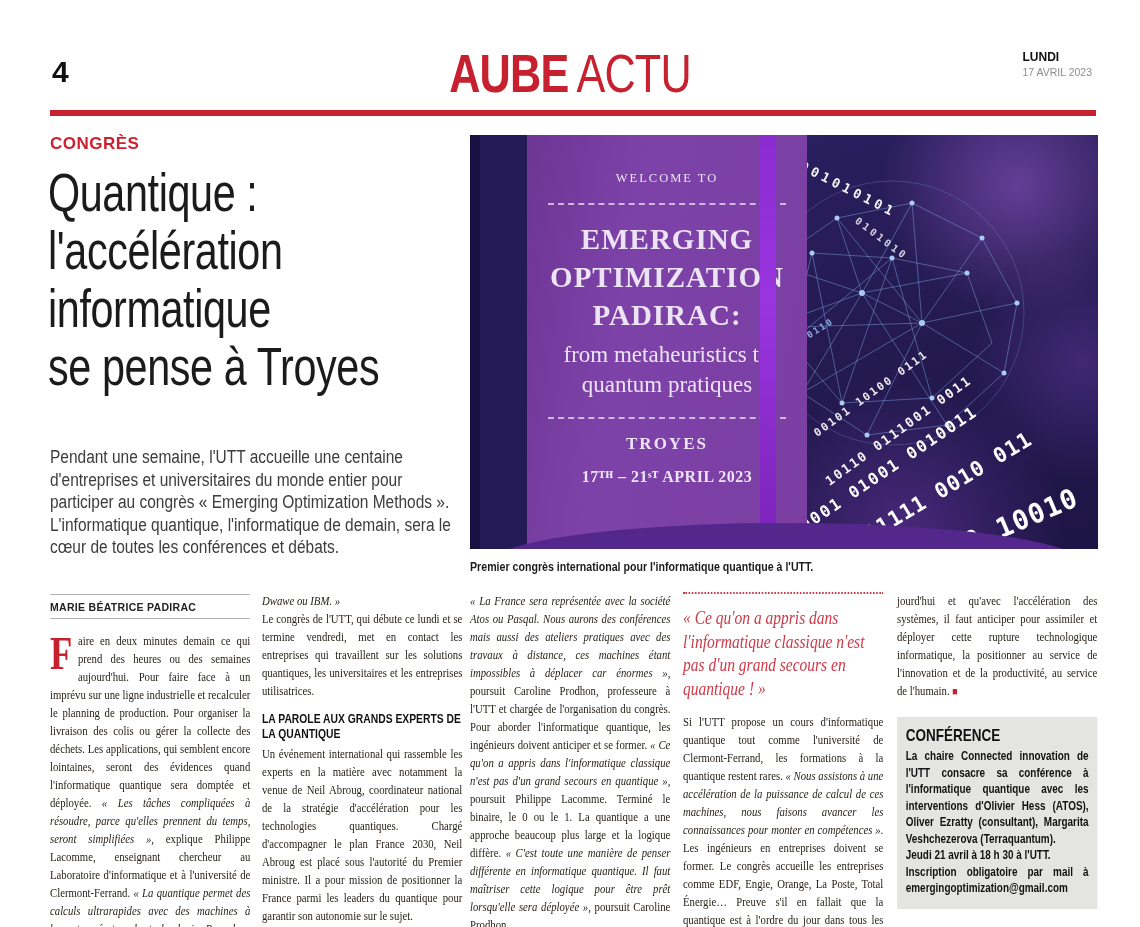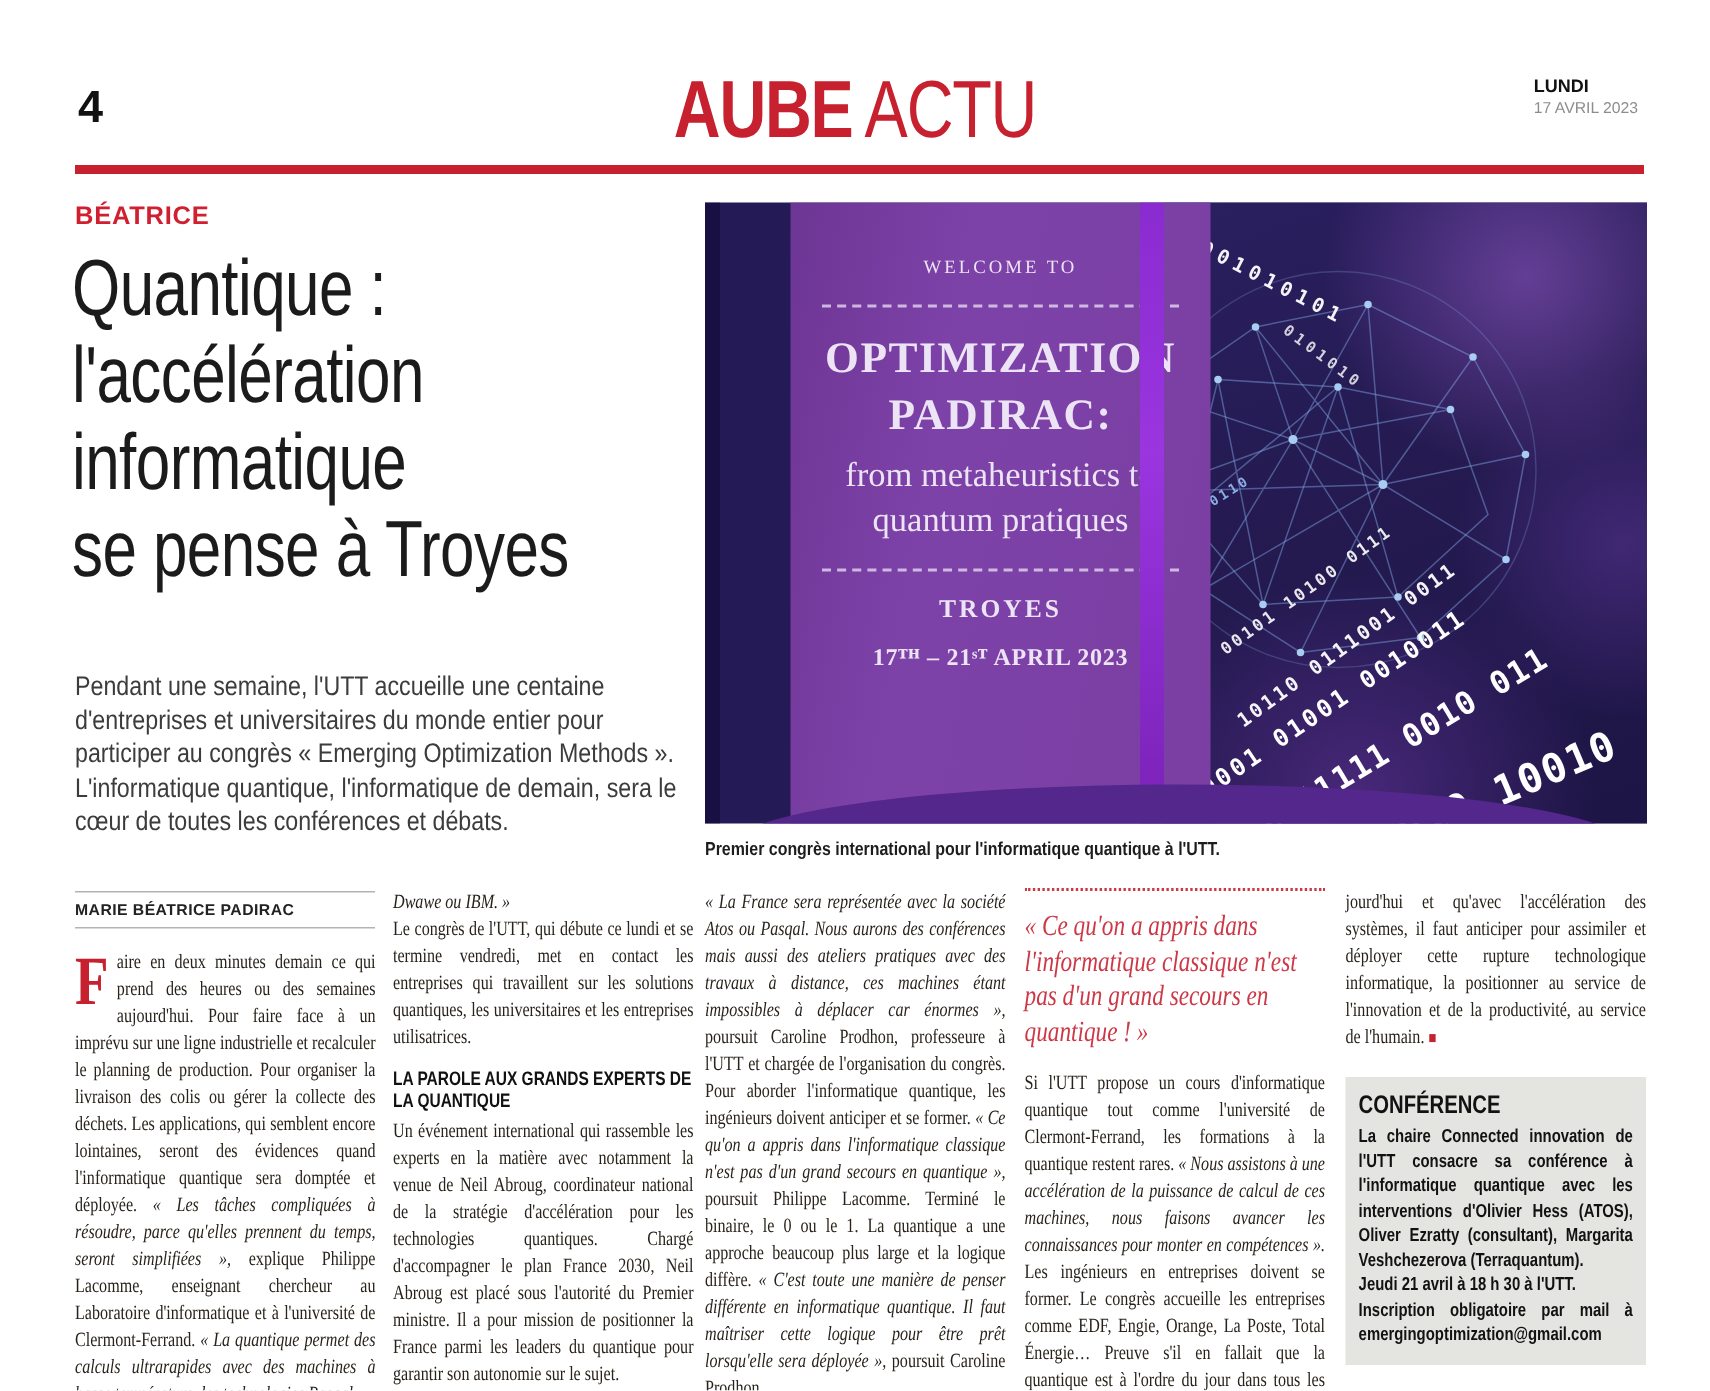--- a/index.html
+++ b/index.html
@@ -112,36 +112,37 @@
     <div class="masthead-inner">
       <span class="masthead-bold">AUBE</span><span class="masthead-light">ACTU</span>
     </div>
   </div>
   <div class="dateline">
     <div class="dateline-day">LUNDI</div>
     <div class="dateline-date">17 AVRIL 2023</div>
   </div>
   <div class="red-rule"></div>
 
-  <div class="kicker">BÉATRICE</div>
+  <div class="kicker">CONGRÈS</div>
   <div class="headline">
     <div>Quantique :</div>
     <div>l'accélération</div>
     <div>informatique</div>
     <div>se pense à Troyes</div>
   </div>
   <div class="standfirst">Pendant une semaine, l'UTT accueille une centaine d'entreprises et universitaires du monde entier pour participer au congrès « Emerging Optimization Methods ». L'informatique quantique, l'informatique de demain, sera le cœur de toutes les conférences et débats.</div>
   <div class="byline">MARIE BÉATRICE PADIRAC</div>
 
   <div class="hero">
     <div class="hero-darkstrip"></div>
     <div class="poster">
       <div class="poster-welcome">WELCOME TO</div>
       <div class="dashed"></div>
       <div class="poster-title">
+        <div>EMERGING</div>
         <div>OPTIMIZATION</div>
         <div>PADIRAC:</div>
       </div>
       <div class="poster-sub">from metaheuristics to quantum pratiques</div>
       <div class="dashed"></div>
       <div class="poster-city">TROYES</div>
       <div class="poster-dates">17ᵀᴴ – 21ˢᵀ APRIL 2023</div>
     </div>
     <div class="bright-strip"></div>
     <div class="photo">

